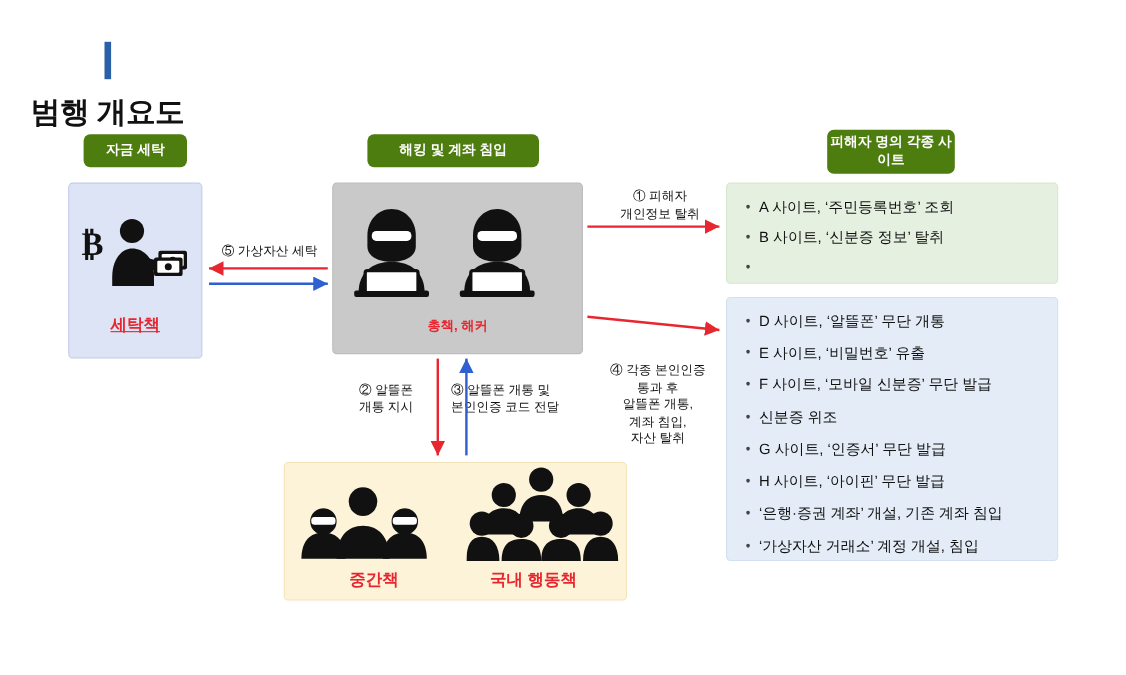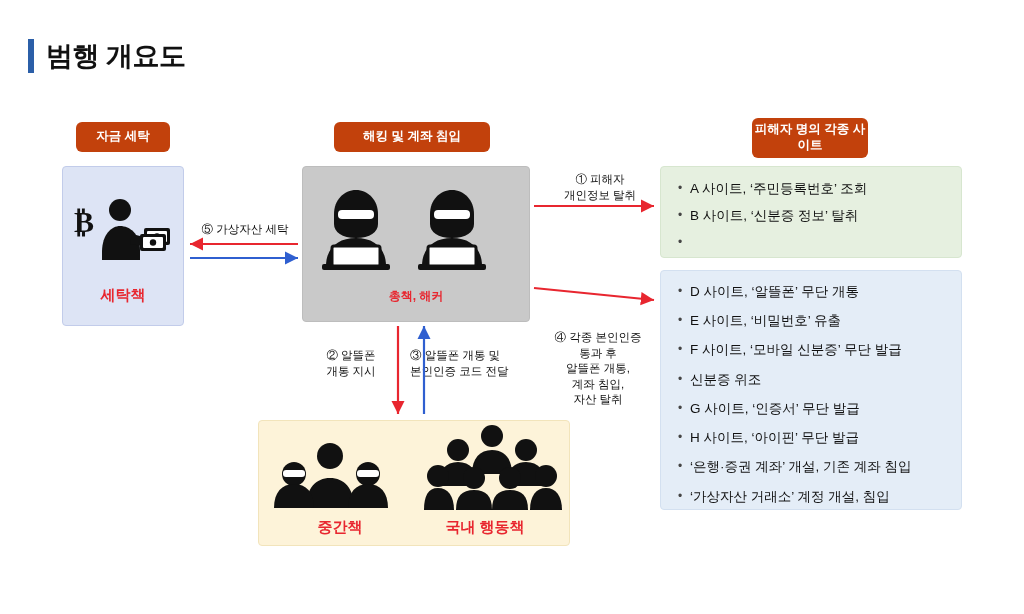--- a/index.html
+++ b/index.html
@@ -22,37 +22,38 @@
   }
 
   
   .title-wrap {
     position: absolute;
     left: 28px;
     top: 38px;
     display: flex;
     align-items: center;
     gap: 12px;
+    flex-direction: column;
   }
   .title-bar {
     width: 6px;
     height: 34px;
     background: #2b5fa8;
   }
   .title-text {
     font-size: 27px;
     font-weight: bold;
     color: #111111;
     letter-spacing: -0.5px;
   }
 
   
   .pill {
     position: absolute;
-    background: #c2410c;
+    background: #4d7c0f;
     color: #ffffff;
     font-size: 12.5px;
     font-weight: bold;
     border-radius: 6px;
     display: flex;
     align-items: center;
     justify-content: center;
     text-align: center;
     line-height: 1.25;
   }
@@ -89,21 +90,21 @@
 
   
   .red-label {
     position: absolute;
     color: #e8262f;
     font-weight: bold;
     font-size: 15px;
     text-align: center;
     white-space: nowrap;
   }
-  #label-launderer { left: 62px;  top: 286px; width: 122px; }
+  #label-launderer { left: 62px;  top: 286px; width: 122px; text-decoration: underline; }
   #label-hacker    { left: 302px; top: 288px; width: 228px; font-size: 12px; }
   #label-middle    { left: 270px; top: 518px; width: 140px; }
   #label-action    { left: 410px; top: 518px; width: 150px; }
 
   
   .bullets {
     position: absolute;
     list-style: none;
     margin: 0;
     padding: 0;

